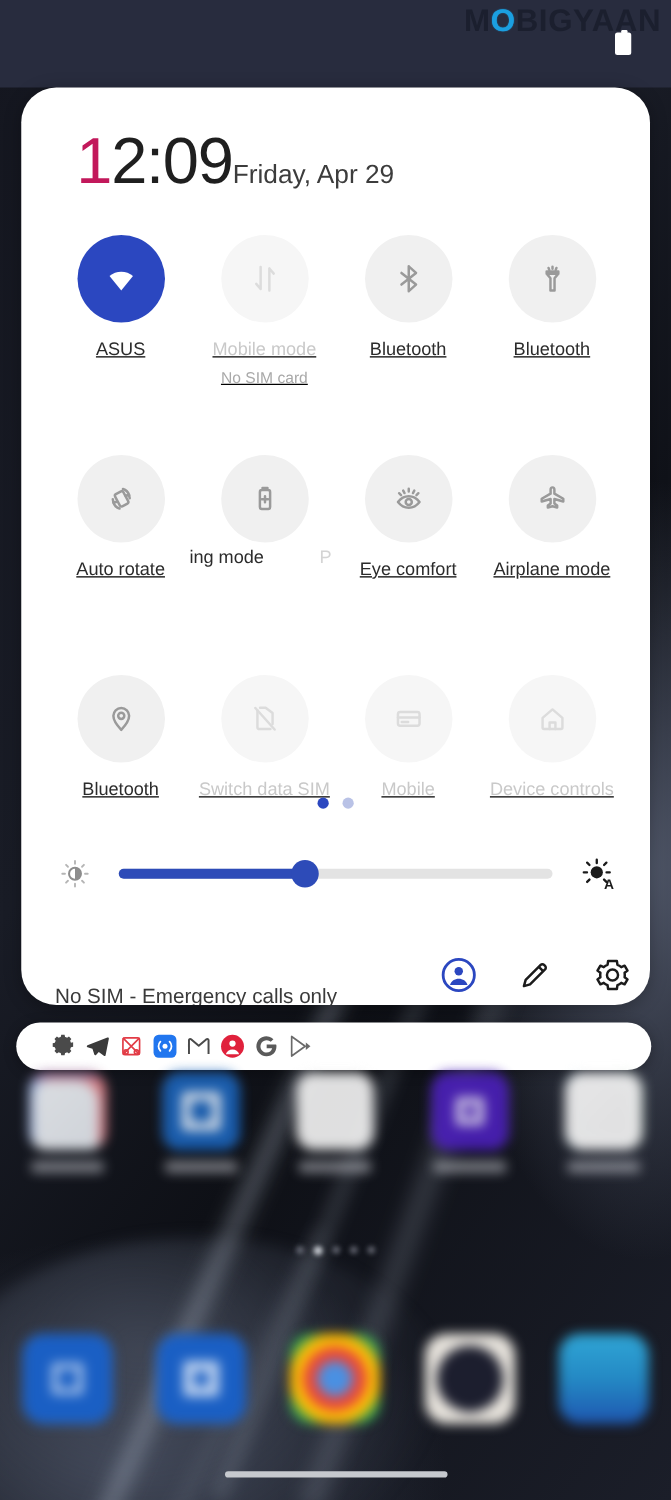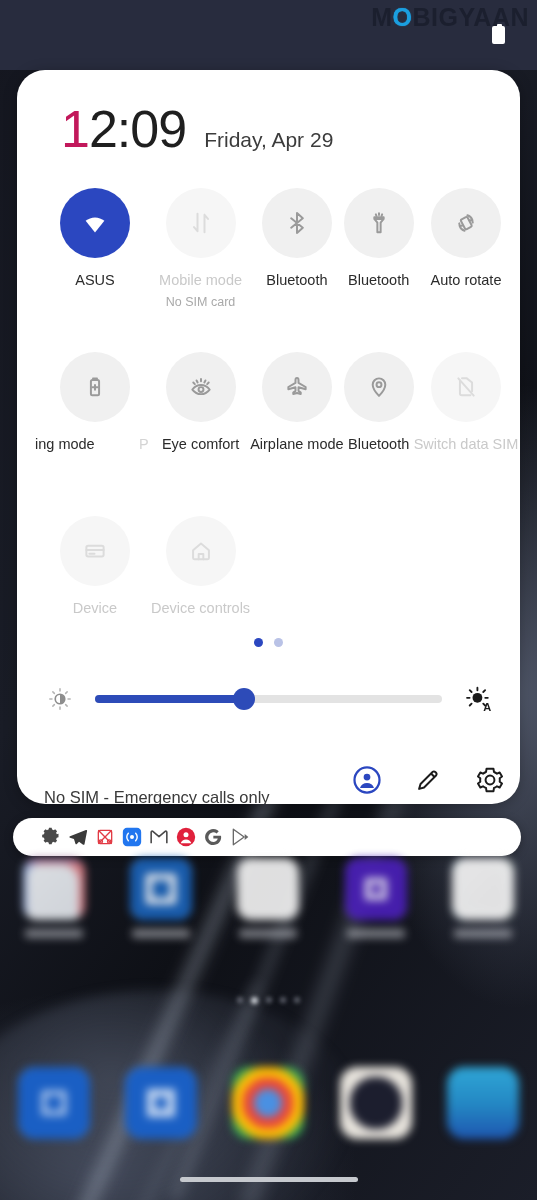--- a/index.html
+++ b/index.html
@@ -77,38 +77,39 @@
     width: 503px; height: 734px;
     background: #ffffff;
     border-radius: 28px;
     box-shadow: 0 2px 14px rgba(0,0,0,.28);
     overflow: hidden;
   }
 
   
   #clock-row {
     position: absolute; left: 44px; top: 33px;
-    display: flex; align-items: baseline; gap: 18px;
+    display: flex; align-items: baseline; 
   }
   #clock {
     font-size: 52px; line-height: 1; font-weight: 400;
     color: #1f1f1f; letter-spacing: -1px;
   }
   #clock .hl { color: #c2185b; }
   #date {
     font-size: 21px; color: #3c3c3c; font-weight: 400;
   }
 
   
   #tiles {
     position: absolute; left: 22px; top: 112px;
     width: 460px;
     display: grid;
-    grid-template-columns: repeat(5, 1fr);
-    row-gap: 0px;
+    grid-template-columns: repeat(4, 1fr);
+    row-gap: 12px;
+    text-decoration: underline;
   }
   .tile {
     display: flex; flex-direction: column; align-items: center;
     height: 164px;
     padding-top: 6px;
     cursor: pointer;
   }
   .tile .circle {
     width: 70px; height: 70px; border-radius: 50%;
     background: #f0f0f0;
@@ -126,21 +127,21 @@
   }
   .tile svg { display: block; }
   .ico-line { fill: none; stroke: #9a9a9a; stroke-width: 1.7; stroke-linecap: round; stroke-linejoin: round; }
   .ico-solid { fill: #9a9a9a; }
   .tile.active .ico-solid { fill: #ffffff; }
   .tile.dim .ico-line { stroke: #dcdcdc; }
 
   
   .marquee-wrap {
     position: relative; width: 112px; height: 18px;
-    margin-top: 14px; overflow: visible;
+    margin-top: 4px; overflow: visible;
   }
   .marquee-a {
     position: absolute; left: -4px; top: 0;
     font-size: 14.5px; color: #2b2b2b; white-space: nowrap;
   }
   .marquee-b {
     position: absolute; left: 100px; top: 0;
     font-size: 14.5px; color: #d4d4d4; white-space: nowrap;
   }
 
@@ -366,21 +367,21 @@
         <div class="label">Switch data SIM</div>
       </div>
 
       <div class="tile dim">
         <div class="circle">
           <svg width="28" height="28" viewBox="0 0 24 24">
             <rect class="ico-line" x="4.6" y="7.4" width="14.8" height="9.4" rx="1.5"></rect>
             <path class="ico-line" d="M4.6 11.2h14.8M7.2 14.3h4.4"></path>
           </svg>
         </div>
-        <div class="label">Device</div>
+        <div class="label">Mobile</div>
       </div>
 
       <div class="tile dim">
         <div class="circle">
           <svg width="28" height="28" viewBox="0 0 24 24">
             <path class="ico-line" d="M5.2 11.4 12 5.6l6.8 5.8v6.6a1 1 0 0 1-1 1H6.2a1 1 0 0 1-1-1z"></path>
             <path class="ico-line" d="M10 19v-4.4h4V19"></path>
           </svg>
         </div>
         <div class="label">Device controls</div>

